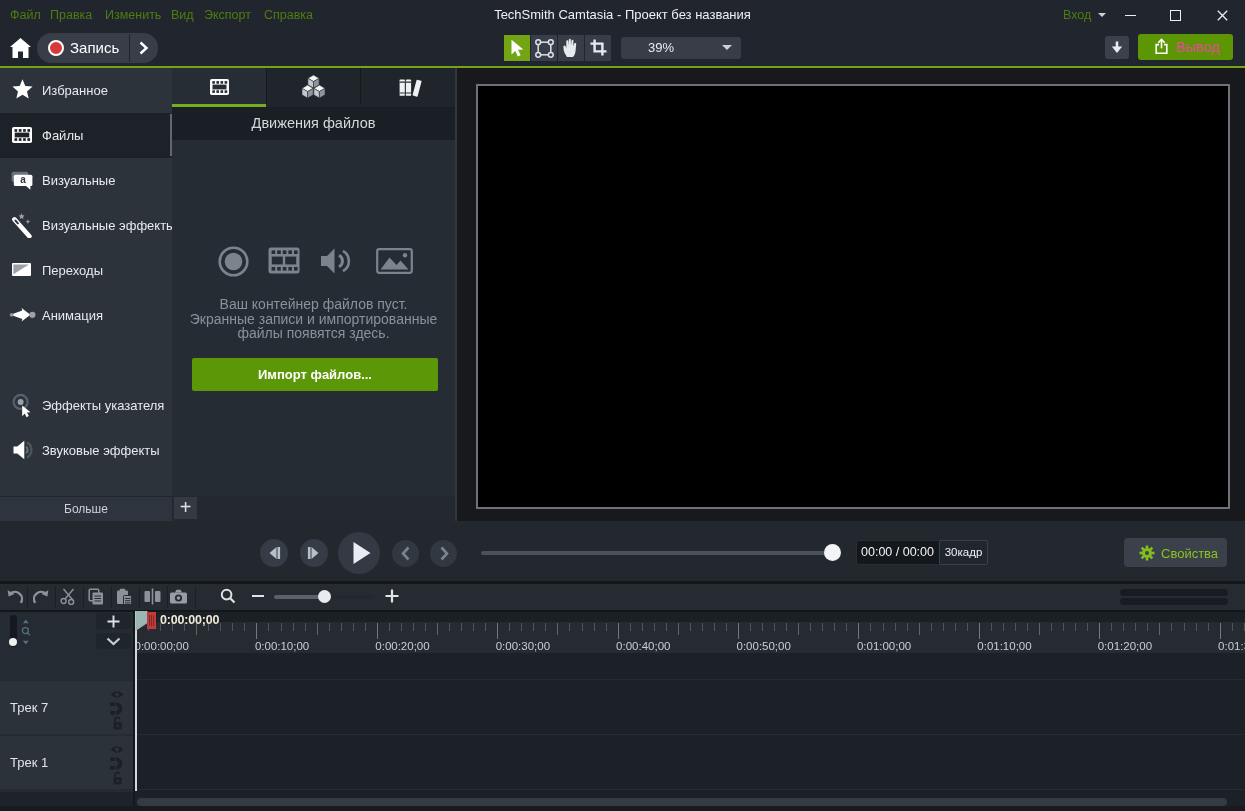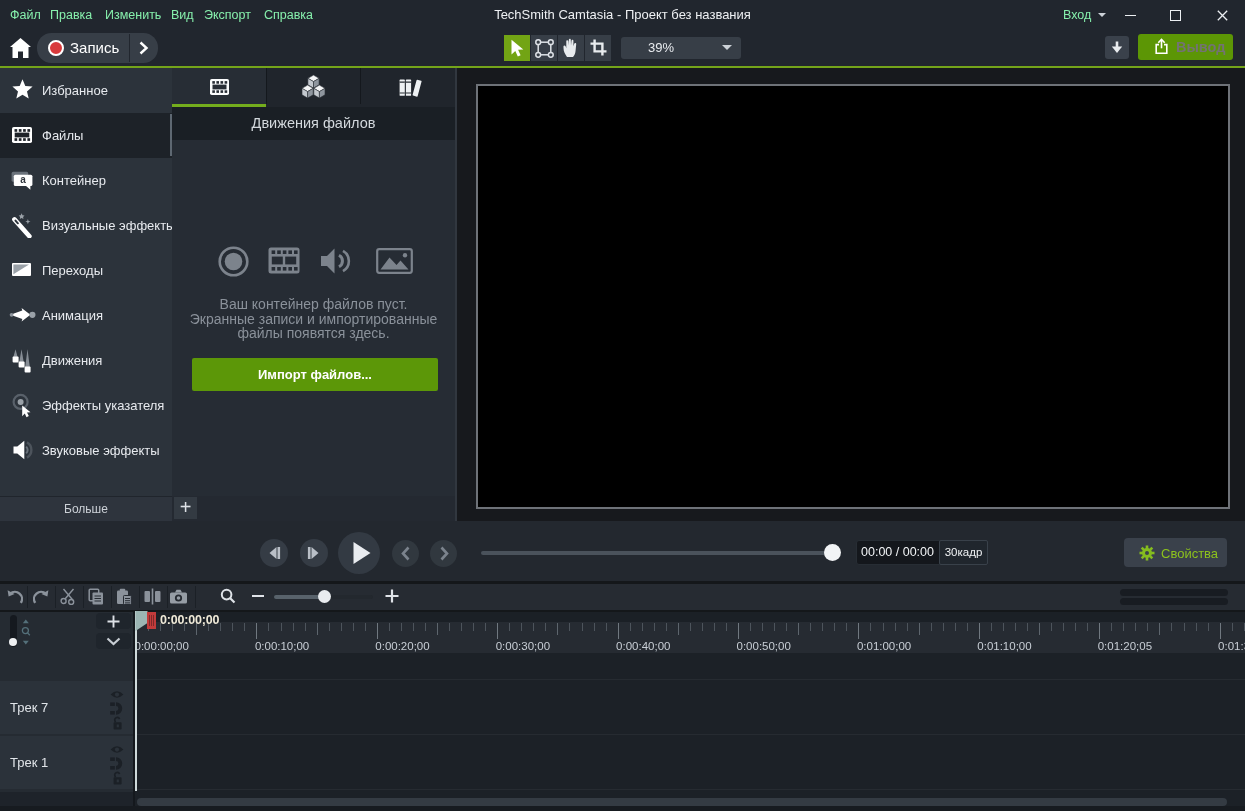--- a/index.html
+++ b/index.html
@@ -4,21 +4,21 @@
 <style>
 *{margin:0;padding:0;box-sizing:border-box}
 html,body{width:1245px;height:811px;overflow:hidden}
 #app{position:relative;width:1245px;height:811px;background:#17191d;font-family:"Liberation Sans",sans-serif;overflow:hidden}
 .a{position:absolute}
 svg{display:block}
 
 #titlebar{left:0;top:0;width:1245px;height:28px;background:#21262e}
 #toolbar{left:0;top:28px;width:1245px;height:38px;background:#21262e}
 #greenline{left:0;top:66px;width:1245px;height:2px;background:#74a41a}
-.menuitem{top:7.5px;color:#86efac;font-size:12.5px}
+.menuitem{top:7.5px;color:#4d7c0f;font-size:12.5px}
 #apptitle{top:7px;left:0;width:1245px;text-align:center;color:#eef0f3;font-size:13px}
 .pill{background:#373e47;border-radius:14.5px}
 .toolbtn{top:35px;width:26px;height:26px;background:#373e47}
 #zoomdd{left:621px;top:37px;width:120px;height:22px;background:#373e47;border-radius:3px;color:#e8ebef;font-size:13px;line-height:22px;padding-left:27px}
 #ddtri{left:722px;top:45px;width:0;height:0;border-left:5px solid transparent;border-right:5px solid transparent;border-top:5px solid #ccd1d7}
 #dlbtn{left:1105px;top:36px;width:24px;height:23px;background:#3a414b;border-radius:3px}
 #exportbtn{left:1138px;top:34px;width:95px;height:26px;background:#5c9605;border-radius:3px}
 
 #sidebar{left:0;top:68px;width:172px;height:428px;background:#2c333b}
 .sbitem{left:0;width:172px;height:45px}
@@ -130,21 +130,21 @@
       <path d="M0.8 5.5 L6 12 L11.2 5.5 Z" fill="#e9ecef"></path>
     </svg>
 <div class="a" id="exportbtn"></div>
 <svg class="a" style="left:1153px;top:38px" width="17" height="17" viewBox="0 0 17 17">
       <g stroke="#fff" stroke-width="1.6" fill="none">
         <path d="M8.5 2.2 L8.5 10.3"></path>
         <path d="M5.3 4.7 L8.5 1.4 L11.7 4.7"></path>
         <path d="M6 6.6 L3.2 6.6 L3.2 15.2 L13.8 15.2 L13.8 6.6 L11 6.6"></path>
       </g>
     </svg>
-<div class="a" style="left:1176px;top:39px;color:#737373;font-size:14.5px;font-weight:bold">Вывод</div>
+<div class="a" style="left:1176px;top:39px;color:#ec4899;font-size:14.5px;font-weight:normal">Вывод</div>
 <div class="a" id="greenline"></div>
 
 <div class="a" id="sidebar"></div>
 <div class="a" style="left:0;top:113px;width:172px;height:45px;background:#1d2228"></div>
 <div class="a" style="left:170px;top:113.5px;width:2px;height:42px;background:#5e6872"></div>
 <div class="a sbitem" style="top:113px">
       <svg class="a" style="left:12px;top:14px" width="20" height="16" viewBox="0 0 20 16">
         <rect x="0" y="0" width="20" height="16" rx="1.8" fill="#fff"></rect>
         <g fill="#1d2228">
           <rect x="2.5" y="2.1" width="2.7" height="2.7"></rect>
@@ -166,21 +166,21 @@
       </svg>
       <div class="a sbtxt">Избранное</div>
     </div>
 <div class="a sbitem" style="top:158px">
       <svg class="a" style="left:11px;top:13px" width="23" height="20" viewBox="0 0 23 20">
         <rect x="0.6" y="0.8" width="16.6" height="10" rx="1.6" fill="#6a727b"></rect>
         <rect x="2.8" y="3.7" width="18.6" height="11.3" rx="1.6" fill="#fff"></rect>
         <path d="M14.5 14.5 L19.4 18.8 L19.4 13 Z" fill="#fff"></path>
         <text x="9.3" y="12.3" font-size="10" font-weight="bold" fill="#30363d" font-family="Liberation Sans">a</text>
       </svg>
-      <div class="a sbtxt">Контейнер</div>
+      <div class="a sbtxt">Визуальные</div>
     </div>
 <div class="a sbitem" style="top:203px">
       <svg class="a" style="left:11px;top:10px" width="22" height="25" viewBox="0 0 22 25">
         <path d="M3.4 6.4 L18.4 23.2" stroke="#fff" stroke-width="4.6" stroke-linecap="round"></path>
         <path d="M4.5 7.6 L6.9 10.3" stroke="#2c333b" stroke-width="2" stroke-linecap="round"></path>
         <path d="M10.6 0.3 L11.5 2.2 L13.5 2.5 L12.1 4 L12.4 6 L10.6 5.1 L8.8 6 L9.1 4 L7.7 2.5 L9.7 2.2 Z" fill="#9aa1a8"></path>
         <path d="M16.9 6 L17.6 7.9 L19.5 8.6 L17.6 9.3 L16.9 11.2 L16.2 9.3 L14.3 8.6 L16.2 7.9 Z" fill="#9aa1a8"></path>
       </svg>
       <div class="a sbtxt">Визуальные эффекты</div>
     </div>
@@ -191,35 +191,20 @@
       </svg>
       <div class="a sbtxt">Переходы</div>
     </div>
 <div class="a sbitem" style="top:293px">
       <svg class="a" style="left:9px;top:10px" width="27" height="24" viewBox="0 0 27 24">
         <circle cx="2.6" cy="11.8" r="1.9" fill="#8f969e"></circle>
         <path d="M4.2 10.8 L13.3 7.6 L12.6 5 L21.4 11.8 L12.6 18.6 L13.3 16 L4.2 12.8 Z" fill="#fff"></path>
         <circle cx="23.4" cy="11.8" r="3.1" fill="#9aa1a8"></circle>
       </svg>
       <div class="a sbtxt">Анимация</div>
-    </div>
-<div class="a sbitem" style="top:338px">
-      <svg class="a" style="left:12px;top:11px" width="20" height="24" viewBox="0 0 20 24">
-        <g fill="#868d95">
-          <path d="M3.5 0.3 L5.6 8 L1.4 8 Z"></path>
-          <path d="M9.5 0.3 L11.7 13 L7.3 13 Z"></path>
-          <path d="M15.5 0.3 L17.8 18 L13.2 18 Z"></path>
-        </g>
-        <g fill="#fff">
-          <rect x="0.6" y="7.5" width="6" height="6" rx="1"></rect>
-          <rect x="6.6" y="12.5" width="6" height="6" rx="1"></rect>
-          <rect x="12.6" y="17.5" width="6" height="6" rx="1"></rect>
-        </g>
-      </svg>
-      <div class="a sbtxt">Движения</div>
     </div>
 <div class="a sbitem" style="top:383px">
       <svg class="a" style="left:12px;top:9px" width="22" height="26" viewBox="0 0 22 26">
         <circle cx="8.6" cy="9.9" r="7" stroke="#59616a" stroke-width="2.2" fill="none"></circle>
         <circle cx="8.6" cy="9.9" r="3" fill="#9aa1a8"></circle>
         <path d="M10.2 13.6 L10.2 24.2 L12.8 21.6 L14.5 25.2 L16.8 24.1 L15 20.6 L18.5 20.3 Z" fill="#fff"></path>
       </svg>
       <div class="a sbtxt">Эффекты указателя</div>
     </div>
 <div class="a sbitem" style="top:428px">
@@ -526,21 +511,21 @@
 <div class="a tick" style="left:1231.6px;height:8px;background:#4d545c"></div>
 <div class="a tick" style="left:1243.7px;height:8px;background:#4d545c"></div>
 <div class="a ticklbl" style="left:134.5px">0:00:00;00</div>
 <div class="a ticklbl" style="left:254.9px">0:00:10;00</div>
 <div class="a ticklbl" style="left:375.3px">0:00:20;00</div>
 <div class="a ticklbl" style="left:495.7px">0:00:30;00</div>
 <div class="a ticklbl" style="left:616.1px">0:00:40;00</div>
 <div class="a ticklbl" style="left:736.5px">0:00:50;00</div>
 <div class="a ticklbl" style="left:856.9px">0:01:00;00</div>
 <div class="a ticklbl" style="left:977.3px">0:01:10;00</div>
-<div class="a ticklbl" style="left:1097.7px">0:01:20;05</div>
+<div class="a ticklbl" style="left:1097.7px">0:01:20;00</div>
 <div class="a ticklbl" style="left:1218.1px">0:01:30;00</div>
 
 <div class="a trsep" style="top:679px"></div>
 <div class="a trsep" style="top:734px"></div>
 <div class="a trsep" style="top:789px"></div>
 <div class="a trow" style="top:681px"></div>
 <div class="a trow" style="top:736px"></div>
 <div class="a trlbl" style="top:700px">Трек 7</div>
 <div class="a trlbl" style="top:755px">Трек 1</div>
 <svg class="a" style="left:110px;top:690px" width="14" height="9" viewBox="0 0 14 9">

